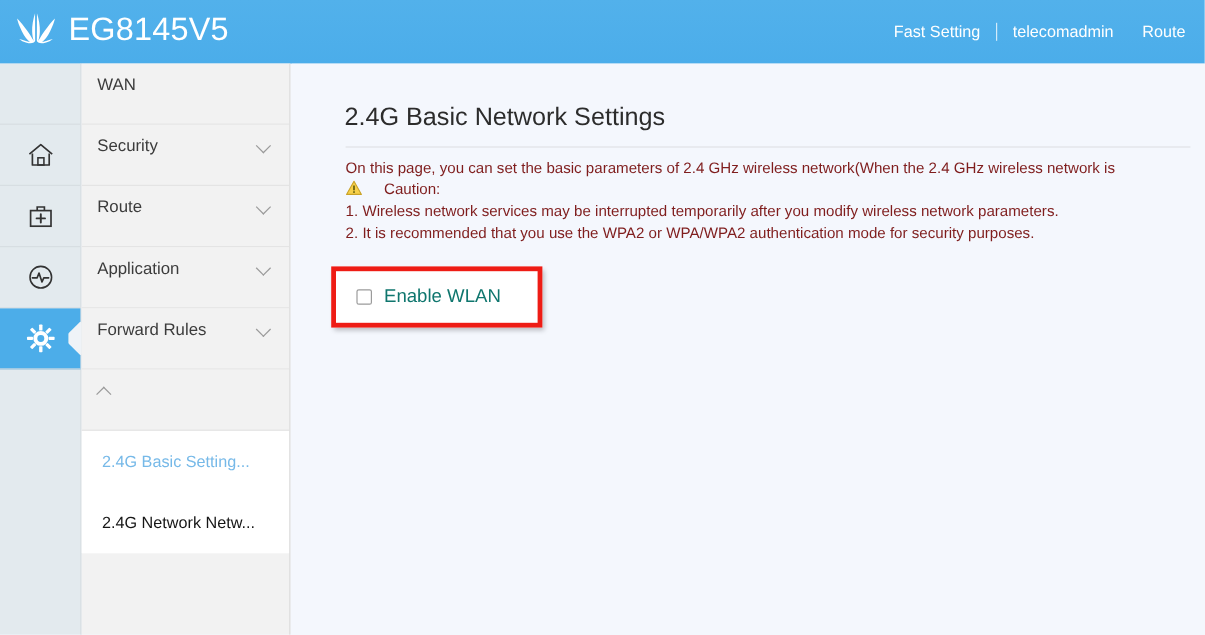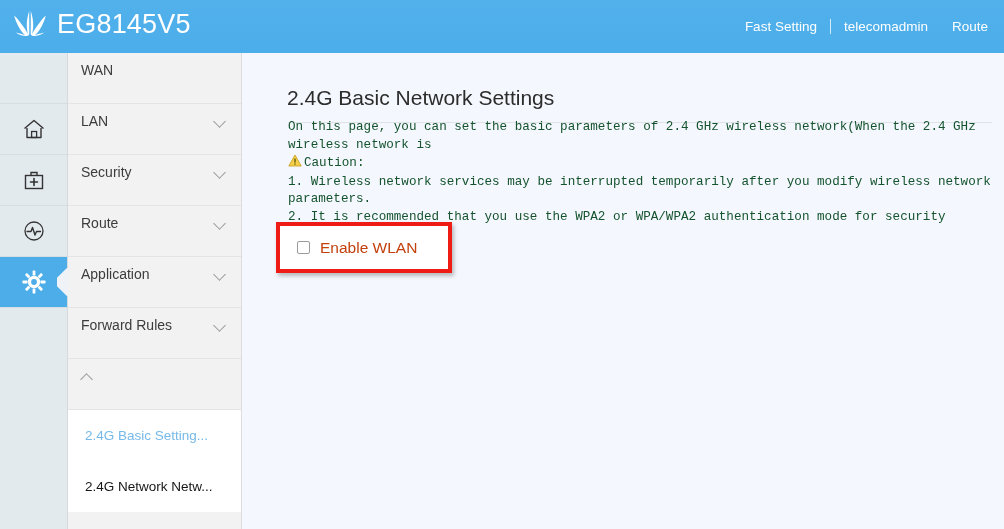--- a/index.html
+++ b/index.html
@@ -193,32 +193,31 @@
     position: absolute;
     left: 45px;
     top: 69px;
     width: 704px;
     height: 1px;
     background: #dfe2e7;
   }
   .desc {
     position: absolute;
     left: 45px;
-    top: 66px;
+    top: 79px;
     width: 707px;
     font-size: 12.6px;
     line-height: 17.5px;
-    color: #14532d;
-    font-family: Liberation Mono, monospace;
+    color: #7f1d1d;
   }
   .desc p { margin: 0; }
   .caution-line {
     display: flex;
     align-items: center;
-    gap: 2px;
+    gap: 18px;
   }
   .warn-icon { flex: none; display: block; }
 
   
   .highlight-box {
     position: absolute;
     left: 33px;
     top: 169px;
     width: 176px;
     height: 51px;
@@ -239,21 +238,21 @@
     width: 13px;
     height: 13px;
     border: 1px solid #9b9b9b;
     background: #ffffff;
     border-radius: 2px;
     flex: none;
     cursor: pointer;
   }
   .check-label {
     font-size: 15.5px;
-    color: #c2410c;
+    color: #0f766e;
     margin-left: 10px;
     white-space: nowrap;
     cursor: pointer;
   }
 </style>
 </head>
 <body>
 
 <div id="app">
 
@@ -332,24 +331,20 @@
 
     <div class="icon-item spacer" style="border-bottom:none;height:auto;flex:1;"></div>
   </div>
 
   <div class="menu">
 
     <div class="menu-item">
       <span class="menu-label">WAN</span>
     </div>
 
-    <div class="menu-item">
-      <span class="menu-label">LAN</span>
-      <span class="chev"></span>
-    </div>
 
     <div class="menu-item">
       <span class="menu-label">Security</span>
       <span class="chev"></span>
     </div>
 
     <div class="menu-item">
       <span class="menu-label">Route</span>
       <span class="chev"></span>
     </div>

